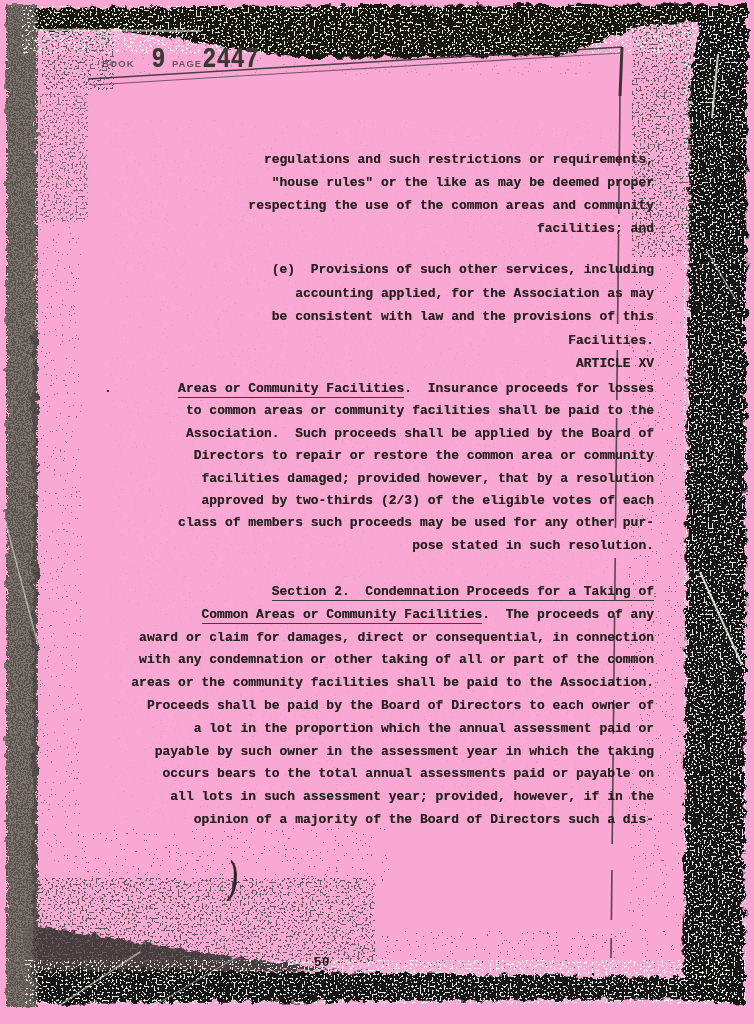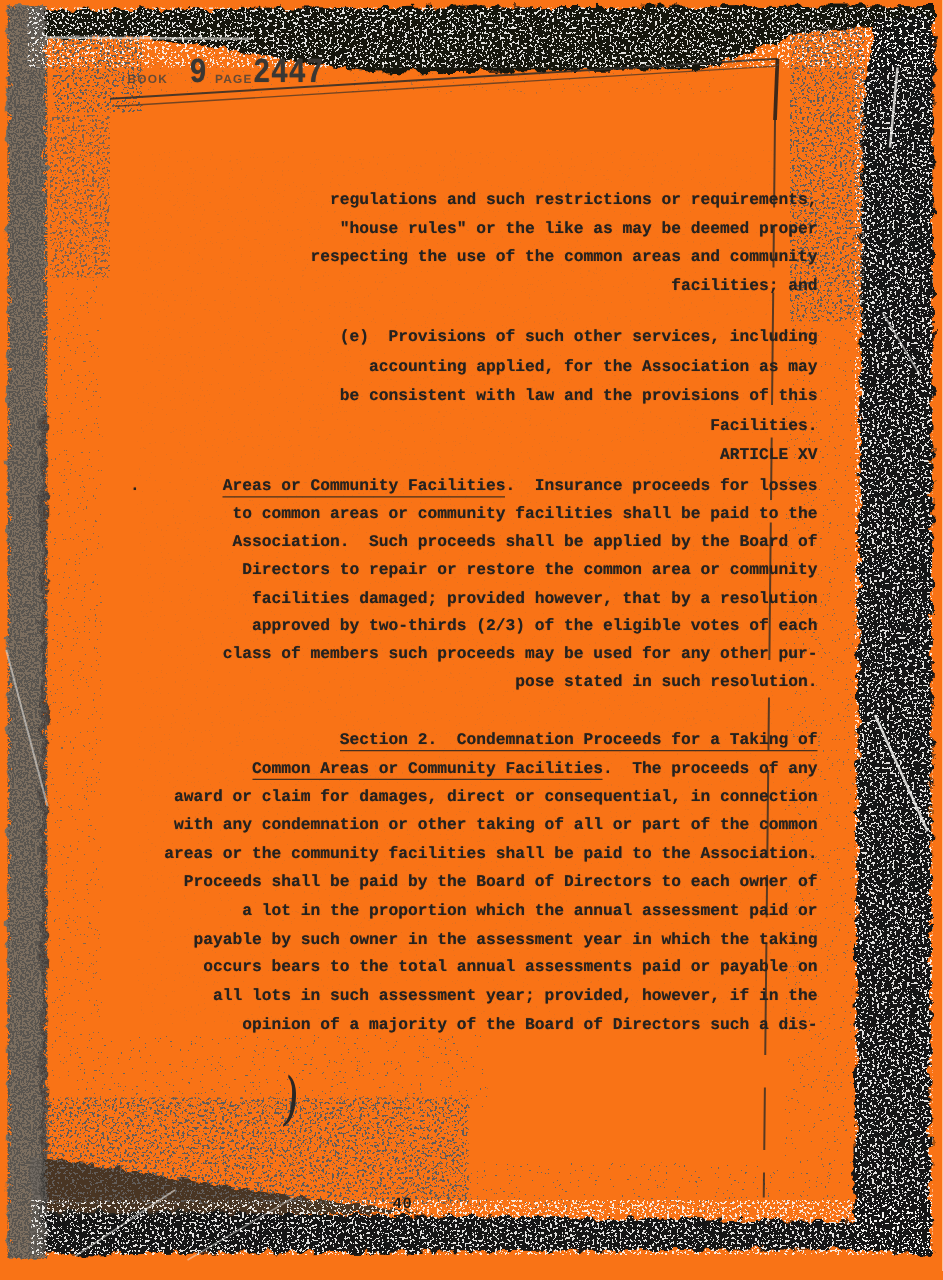--- a/index.html
+++ b/index.html
@@ -1,18 +1,18 @@
 <!DOCTYPE html>
 <html><head>
 <meta charset="utf-8">
 <style>
   html,body{margin:0;padding:0;background:#ffffff;}
   .page{
     position:relative;width:754px;height:1024px;overflow:hidden;
-    background:#f97316;
+    background:#f9a8d4;
     font-family:"Liberation Mono","DejaVu Sans Mono",monospace;
   }
   .artifacts{position:absolute;left:0;top:0;z-index:1;pointer-events:none;}
   .textlayer{position:absolute;inset:0;z-index:2;}
 
   
   .blk{
     position:absolute;left:118px;width:536px;display:flex;flex-direction:column;
     color:#25221f;font-size:13px;font-weight:700;letter-spacing:0;
     text-shadow:0 0 0.6px rgba(40,36,32,0.65);
@@ -186,16 +186,16 @@
         <div class="tline"><span>areas or the community facilities shall be paid to the Association.</span></div>
         <div class="tline"><span>Proceeds shall be paid by the Board of Directors to each owner of</span></div>
         <div class="tline"><span>a lot in the proportion which the annual assessment paid or</span></div>
         <div class="tline"><span>payable by such owner in the assessment year in which the taking</span></div>
         <div class="tline"><span>occurs bears to the total annual assessments paid or payable on</span></div>
         <div class="tline"><span>all lots in such assessment year; provided, however, if in the</span></div>
         <div class="tline"><span>opinion of a majority of the Board of Directors such a dis-</span></div>
       </div>
 
     <div class="paren">)</div>
-    <div class="pageno">40</div>
+    <div class="pageno">50</div>
   </div>
 
 </div>
 
 </body></html>

